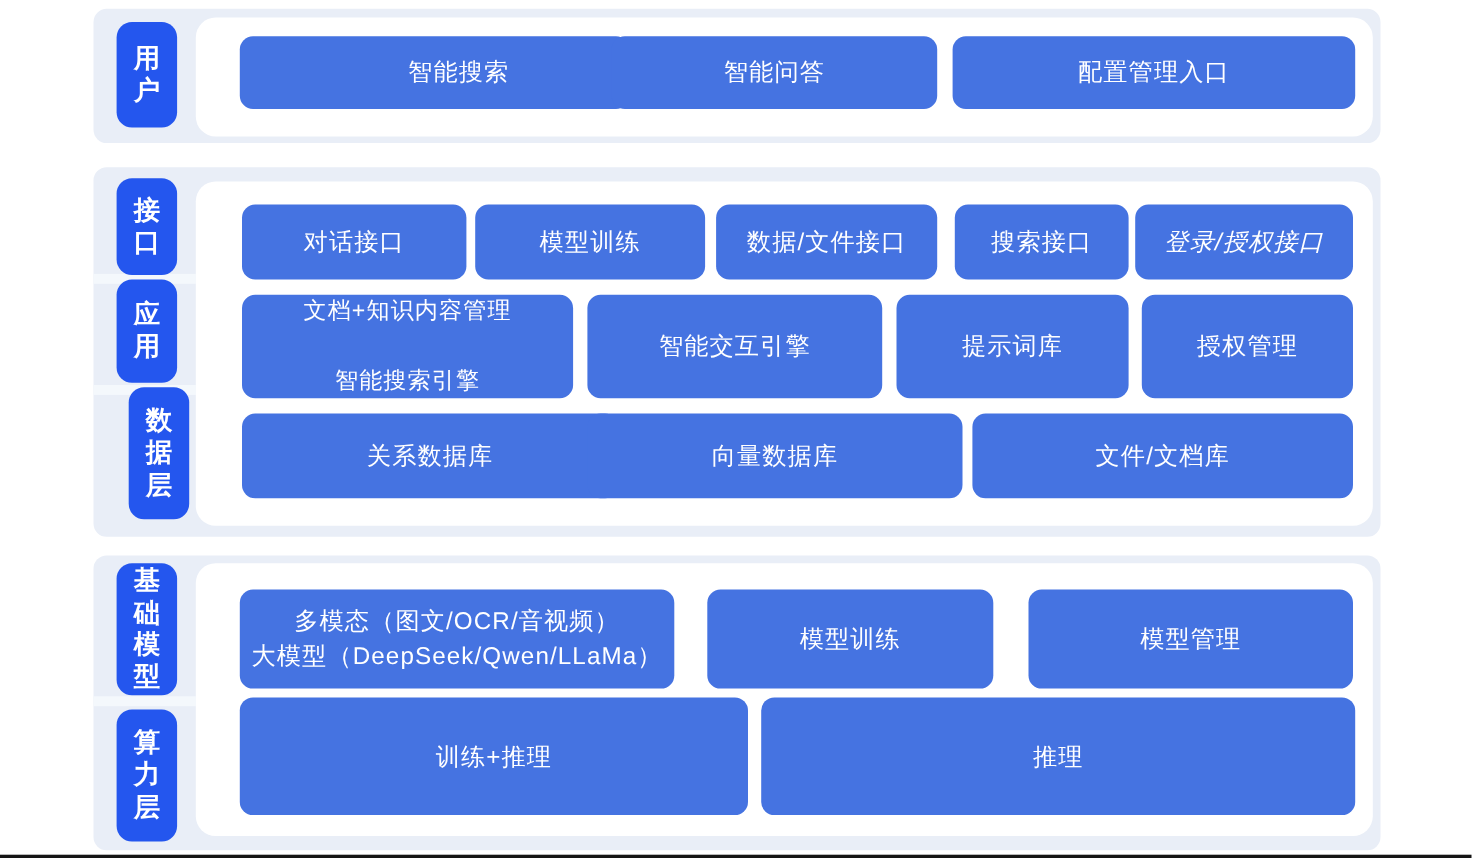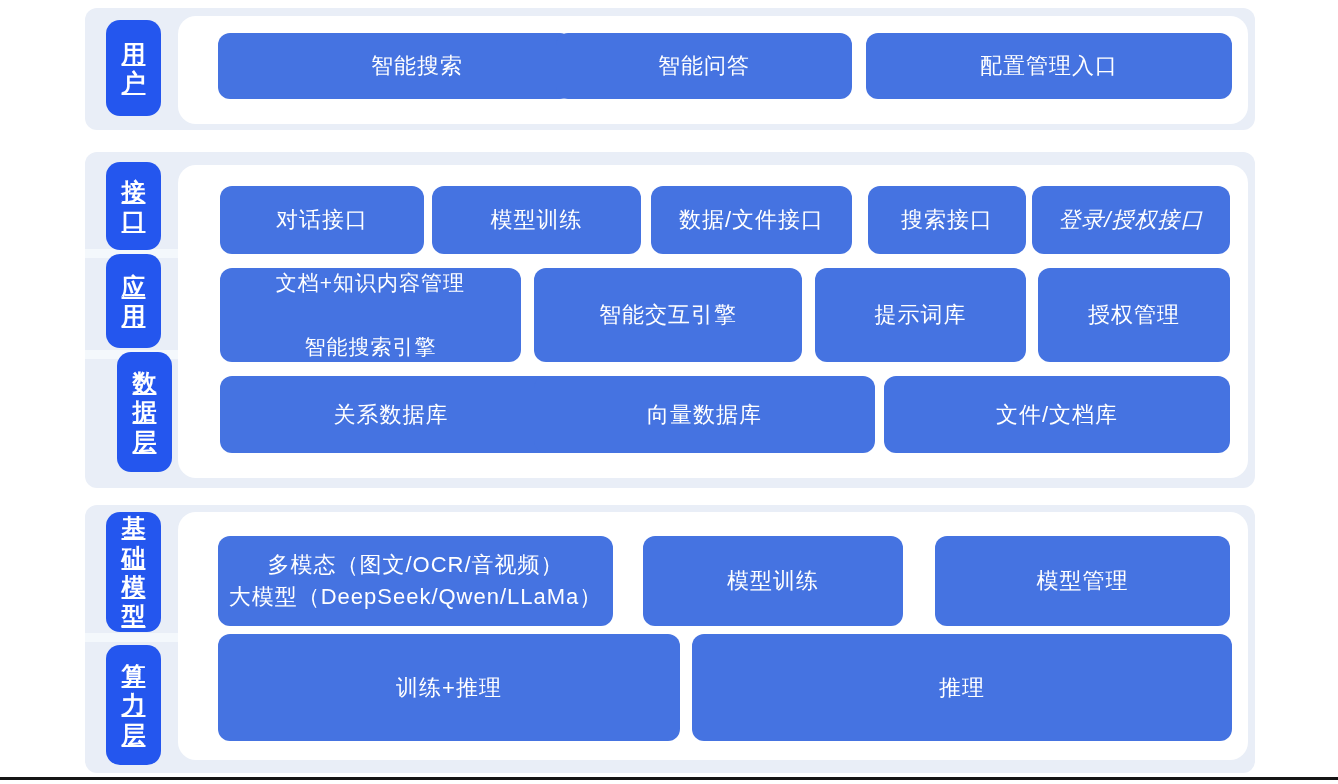--- a/index.html
+++ b/index.html
@@ -6,21 +6,21 @@
   * { margin:0; padding:0; box-sizing:border-box; }
   html,body { background:#ffffff; }
   body { font-family:"Liberation Sans", sans-serif; }
   .canvas { position:relative; width:1338px; height:784px; background:#ffffff; overflow:hidden; }
   .band { position:absolute; background:var(--section-bg,#e9eef7); border-radius:12px; }
   .sep  { position:absolute; background:var(--separator,#f4f8fc); }
   .panel{ position:absolute; background:#ffffff; border-radius:18px; }
   .pill { position:absolute; background:var(--pill-blue,#2456ee); border-radius:14px;
           color:#fff; display:flex; align-items:center; justify-content:center; }
   .pill span { width:1.06em; word-break:break-all; text-align:center;
-          font-size:24px; font-weight:700; line-height:1.22;text-decoration:underline; }
+          font-size:24px; font-weight:700; line-height:1.22; }
   .btn  { position:absolute; background:var(--button-blue,#4573e1); border-radius:12px;
           color:#fff; display:flex; flex-direction:column; align-items:center; justify-content:center;
           font-size:22px; font-weight:500; letter-spacing:1px; line-height:1.45; text-align:center; }
   .btn.small-text { font-size:21px;justify-content:space-between; }
   .bottom-line { position:absolute; background:var(--bottom-line,#151515); }
 </style>
 </head>
 <body>
 
 <div class="canvas">

